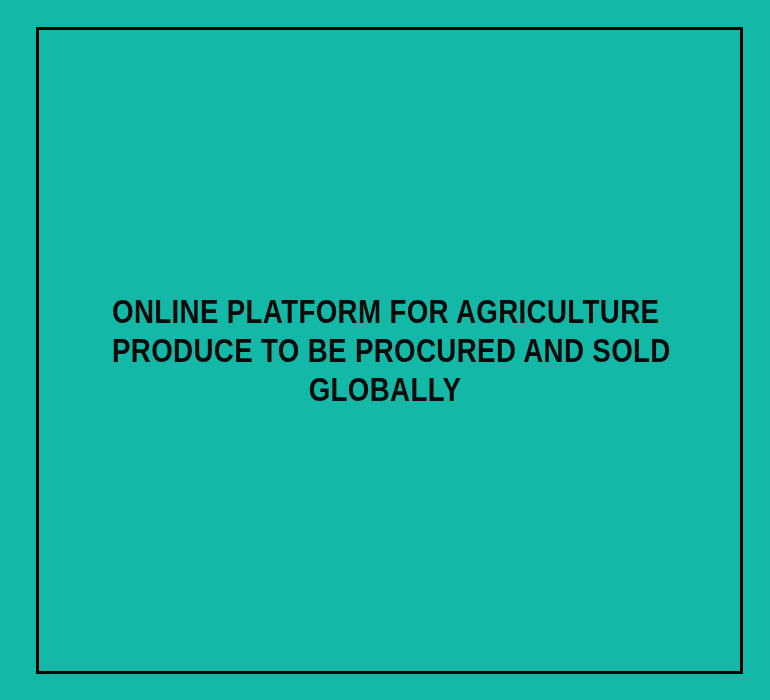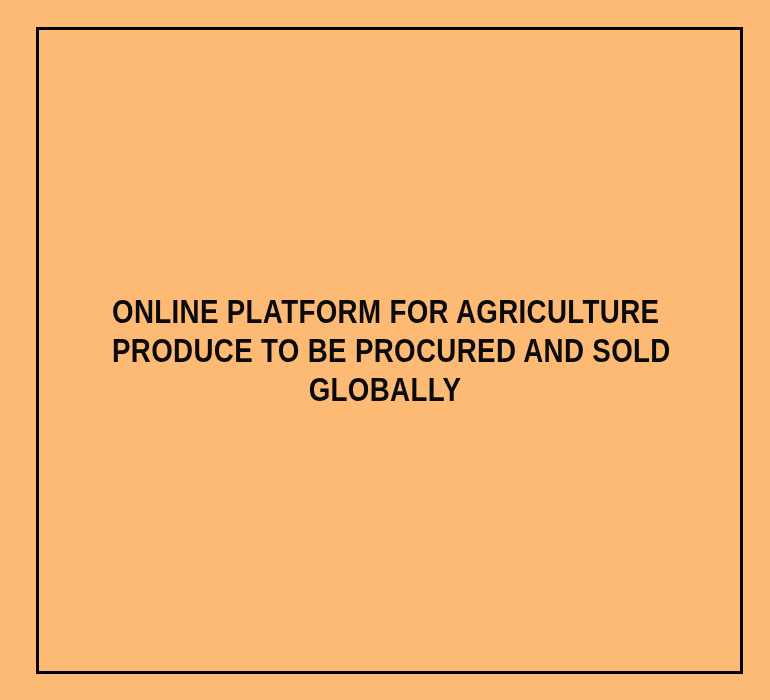--- a/index.html
+++ b/index.html
@@ -63,21 +63,21 @@
     text-transform: uppercase;
     white-space: nowrap;
     transform: scaleX(0.84);
     transform-origin: center center;
     -webkit-font-smoothing: none;
   }
 </style>
 </head>
 <body>
 
-<div id="slide-canvas" style="background: #fdba74; padding-left: 28px;">
+<div id="slide-canvas" style="background: #14b8a6; padding-left: 28px;">
 
   <div id="frame-border" style="border-color: rgb(0, 0, 0);"></div>
 
   <div id="headline-block">
     <span class="headline-line" style="color: rgb(10, 10, 10);">ONLINE PLATFORM FOR AGRICULTURE</span>
     <span class="headline-line" style="color: rgb(10, 10, 10);">PRODUCE TO BE PROCURED AND SOLD</span>
     <span class="headline-line" style="color: rgb(10, 10, 10);">GLOBALLY</span>
   </div>
 
 </div>

